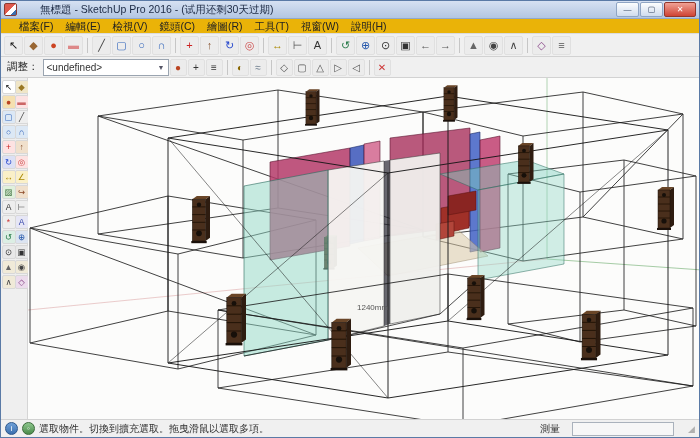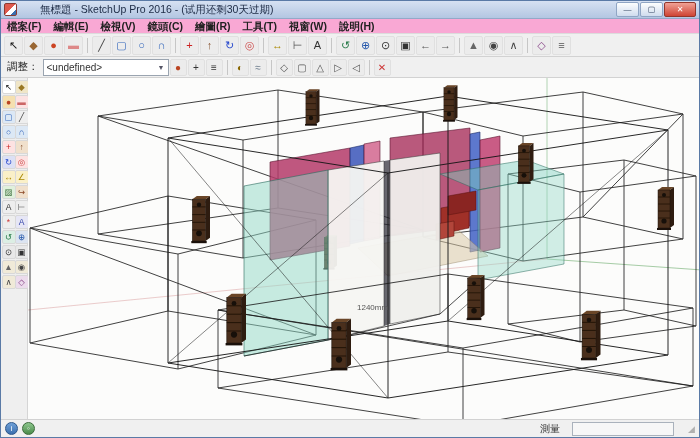--- a/index.html
+++ b/index.html
@@ -6,21 +6,21 @@
   body{width:700px;height:438px;overflow:hidden;font-family:"Liberation Sans",sans-serif;font-size:11px;color:#222;}
   .window{width:700px;height:438px;box-sizing:border-box;border:1px solid #5a7aa6;display:flex;flex-direction:column;background:#f0f0f0;}
   
   .titlebar{height:17px;flex:0 0 17px;display:flex;align-items:center;padding:0 3px;background:linear-gradient(#d6e1f2,#b3c6e2);border-bottom:1px solid #93a9c8;}
   .app-icon{width:11px;height:11px;margin-right:4px;border-radius:2px;background:linear-gradient(135deg,#e05a4e 0 50%,#ffffff 50% 75%,#3a6fb0 75%);border:1px solid #8a3a32;}
   .title{font-size:10.5px;color:#1c2a44;white-space:nowrap;overflow:hidden;margin-left:19px;}
   .win-controls{margin-left:auto;display:flex;gap:1px;}
   .wbtn{width:21px;height:13px;display:flex;align-items:center;justify-content:center;font-size:8px;color:#30415e;background:linear-gradient(#fdfefe,#cfdcEE);border:1px solid #8fa5c4;border-radius:2px;}
   .wbtn.close{width:30px;background:linear-gradient(#f0a195,#cf4434);color:#fff;border-color:#93362b;}
   
-  .menubar{height:14px;flex:0 0 14px;display:flex;align-items:center;background:#f9a8d4;border-bottom:1px solid #dcdcdc;padding-left:0;font-weight:bold;}
+  .menubar{height:14px;flex:0 0 14px;display:flex;align-items:center;background:#eab308;border-bottom:1px solid #dcdcdc;padding-left:12px;}
   .menu-item{padding:0 6px;font-size:10.5px;line-height:14px;color:#222;}
   
   .toolbar{display:flex;align-items:center;background:#f0f0f0;border-bottom:1px solid #d2d2d2;padding:0 3px;gap:1px;}
   .tb1{height:22px;flex:0 0 22px;}
   .tb2{height:20px;flex:0 0 20px;}
   .icon17{display:inline-flex;width:17px;height:17px;align-items:center;justify-content:center;font-size:11px;border-radius:2px;background:#ececec;border:1px solid #e0e0e0;}
   .icon15{display:inline-flex;width:15px;height:15px;align-items:center;justify-content:center;font-size:10px;border-radius:2px;background:#ececec;border:1px solid #e0e0e0;}
   .sep{width:1px;height:15px;background:#c6c6c6;margin:0 3px;}
   .tb-label{font-size:10.5px;margin:0 3px;color:#222;}
   .selectbox{display:inline-flex;align-items:center;height:15px;background:#fff;border:1px solid #9aa4b0;font-size:10px;padding:0 3px;color:#333;}
@@ -241,20 +241,21 @@
         </g>
 
         <text x="329" y="232" font-size="8" fill="#555555">1240mm</text>
       </svg>
     </div>
   </div>
 
   <div class="statusbar">
     <span class="sicon">i</span>
     <span class="sicon" style="background:linear-gradient(#8ec78e,#4a8a4a);border-color:#3a6a3a;">◦</span>
+    <span class="status-msg">選取物件。切換到擴充選取。拖曳滑鼠以選取多項。</span>
     <span class="measure-wrap">
       <span class="measure-label">測量</span>
       <input class="measure-input" value="" style="">
       <span class="grip">◢</span>
     </span>
   </div>
 
 </div>
 
 </body></html>

